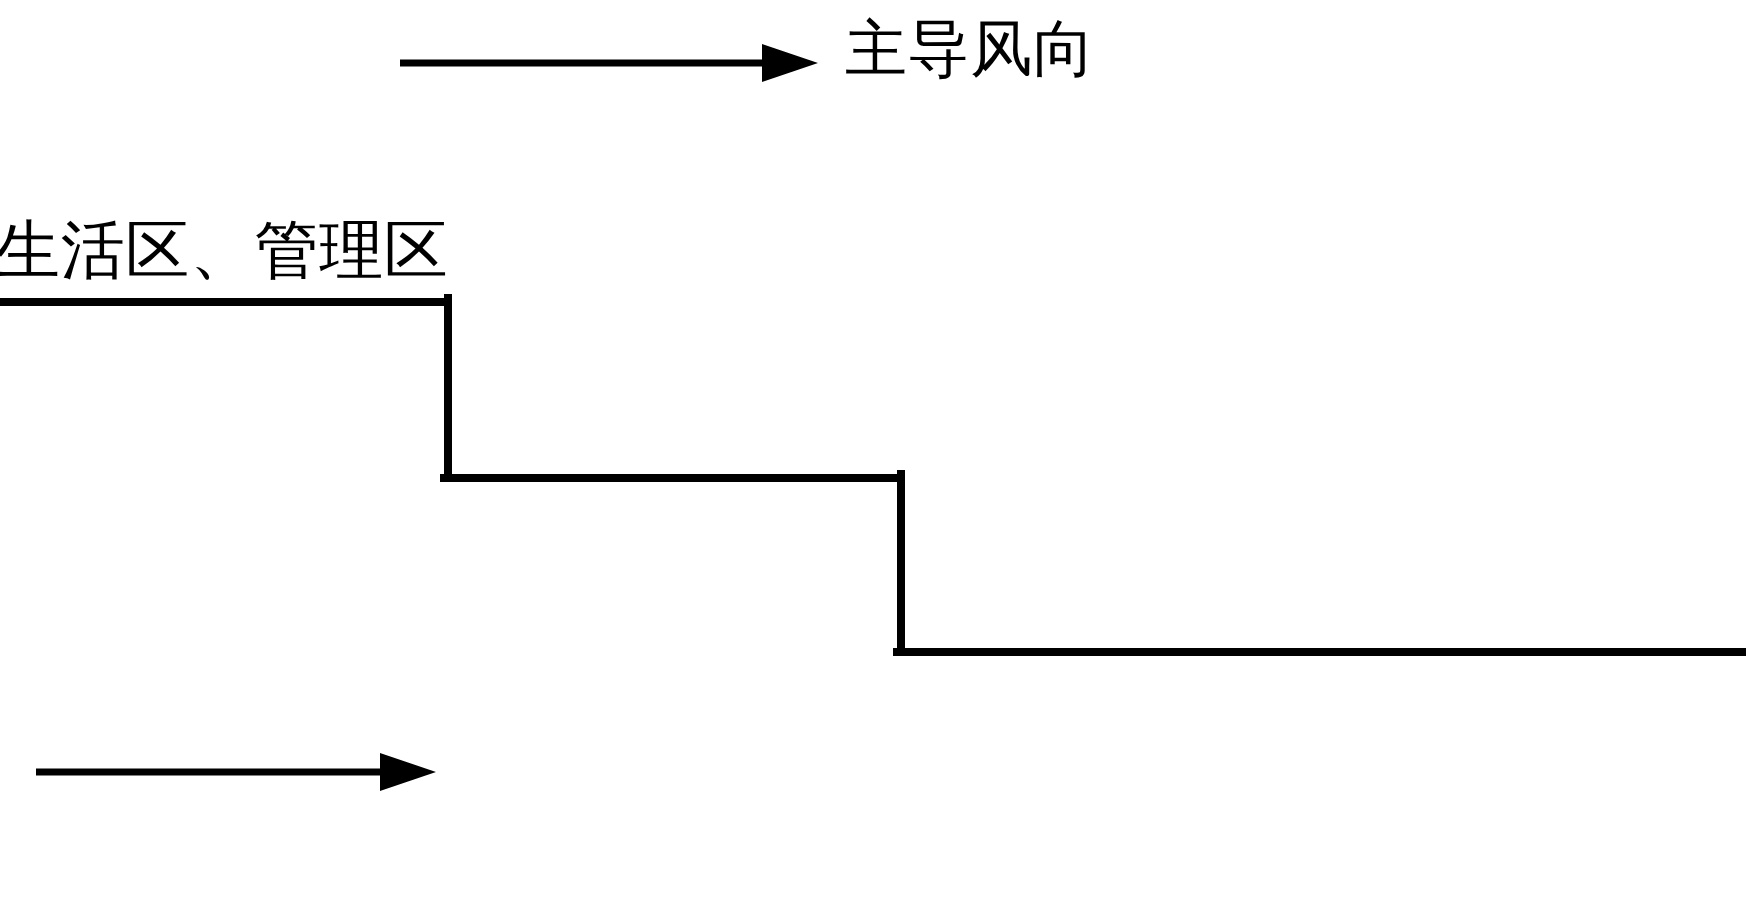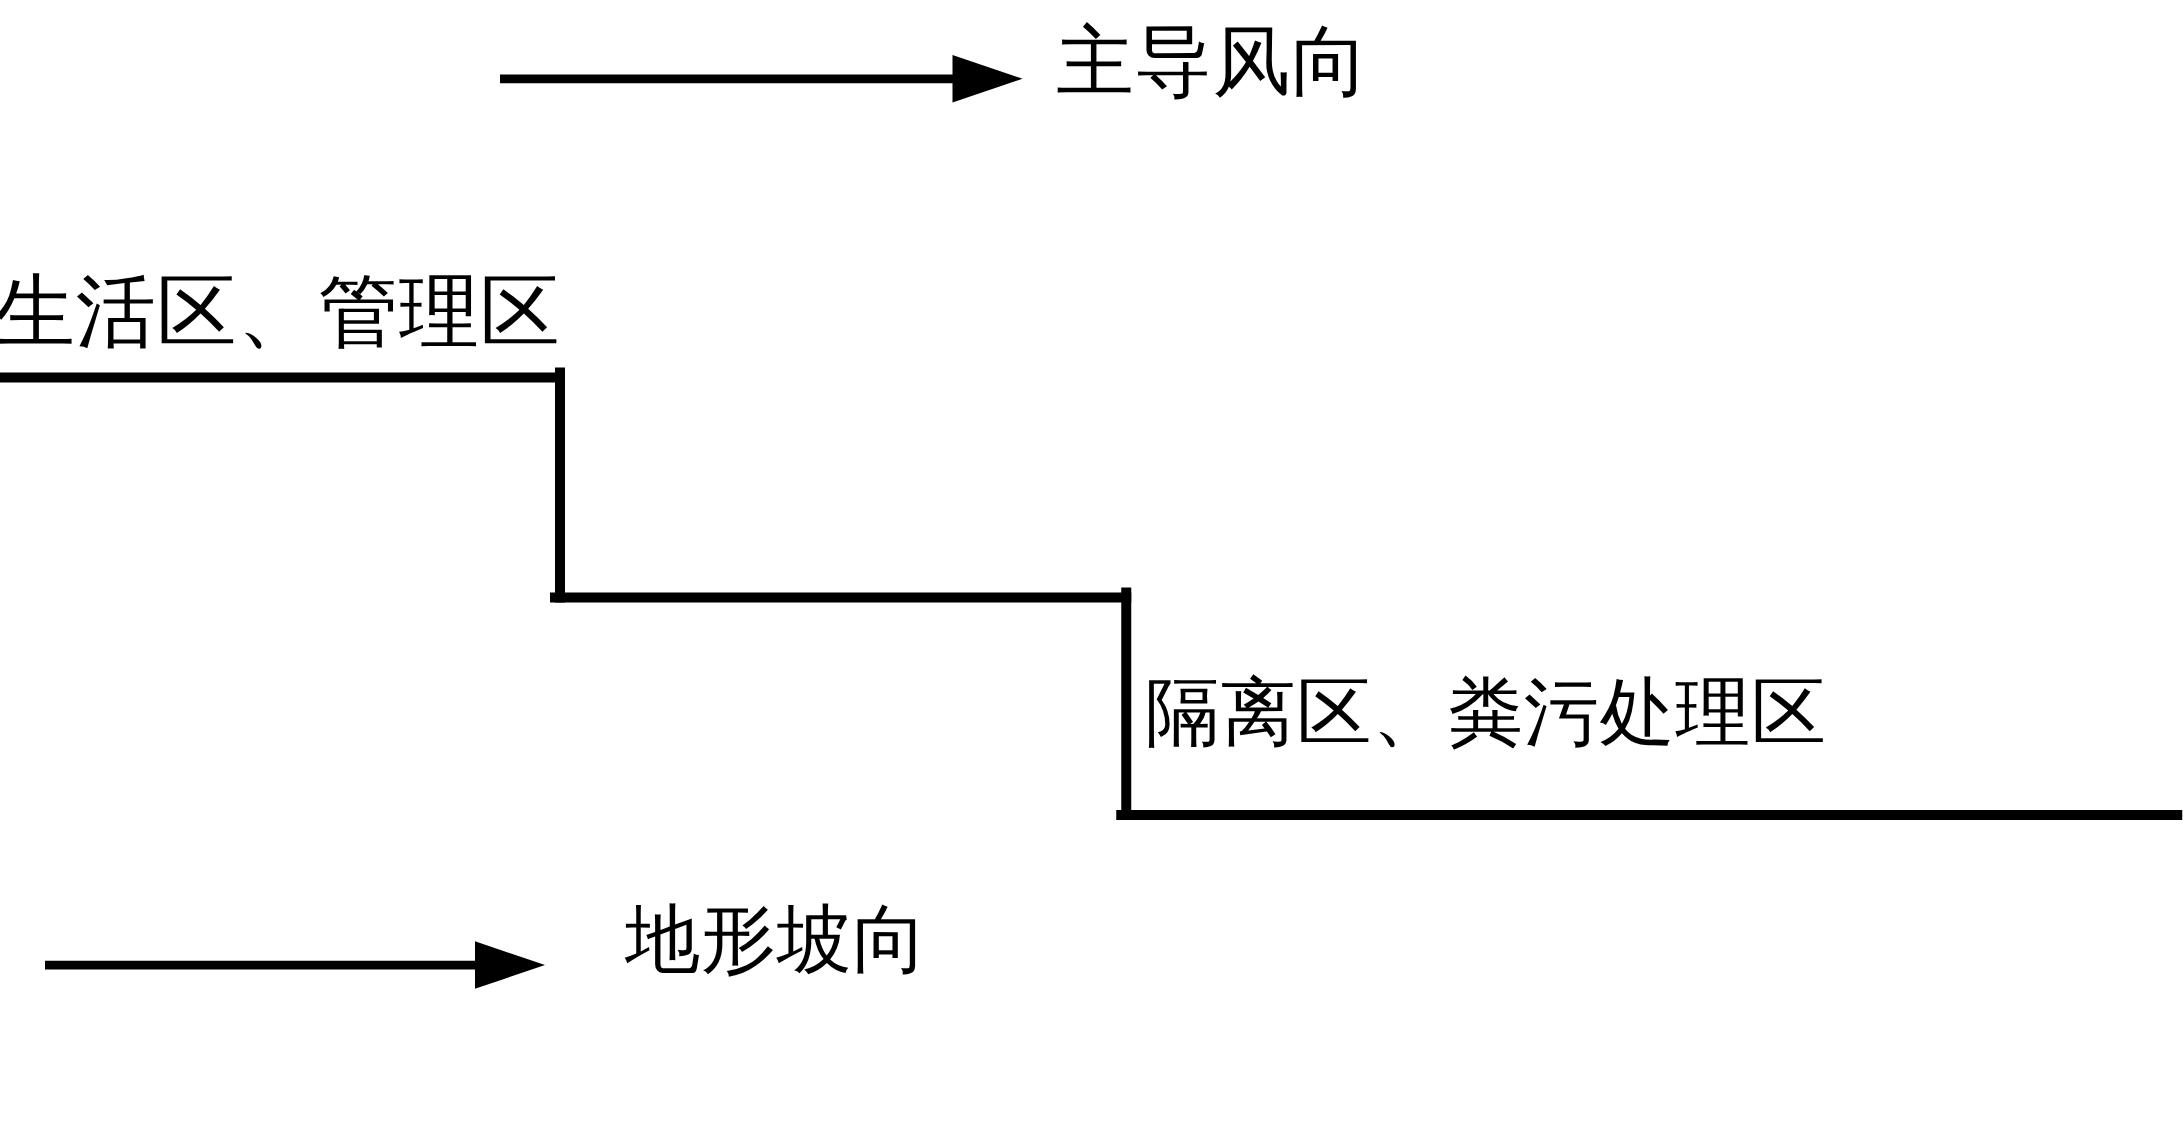--- a/index.html
+++ b/index.html
@@ -90,17 +90,15 @@
       <line x1="36" y1="772" x2="392" y2="772" stroke="#000000" stroke-width="7"></line>
       <polygon points="380,753 436,772 380,791" fill="#000000"></polygon>
     </g>
   </svg>
 
   <div class="cjk-label" id="label-wind">主导风向</div>
 
   <div class="cjk-label" id="label-living">生活区、管理区</div>
 
 
-  <div class="cjk-label" id="label-isolation">隔离区、粪污处理区</div>
 
-  <div class="cjk-label" id="label-slope">地形坡向</div>
 
 </div>
 
 </body></html>

